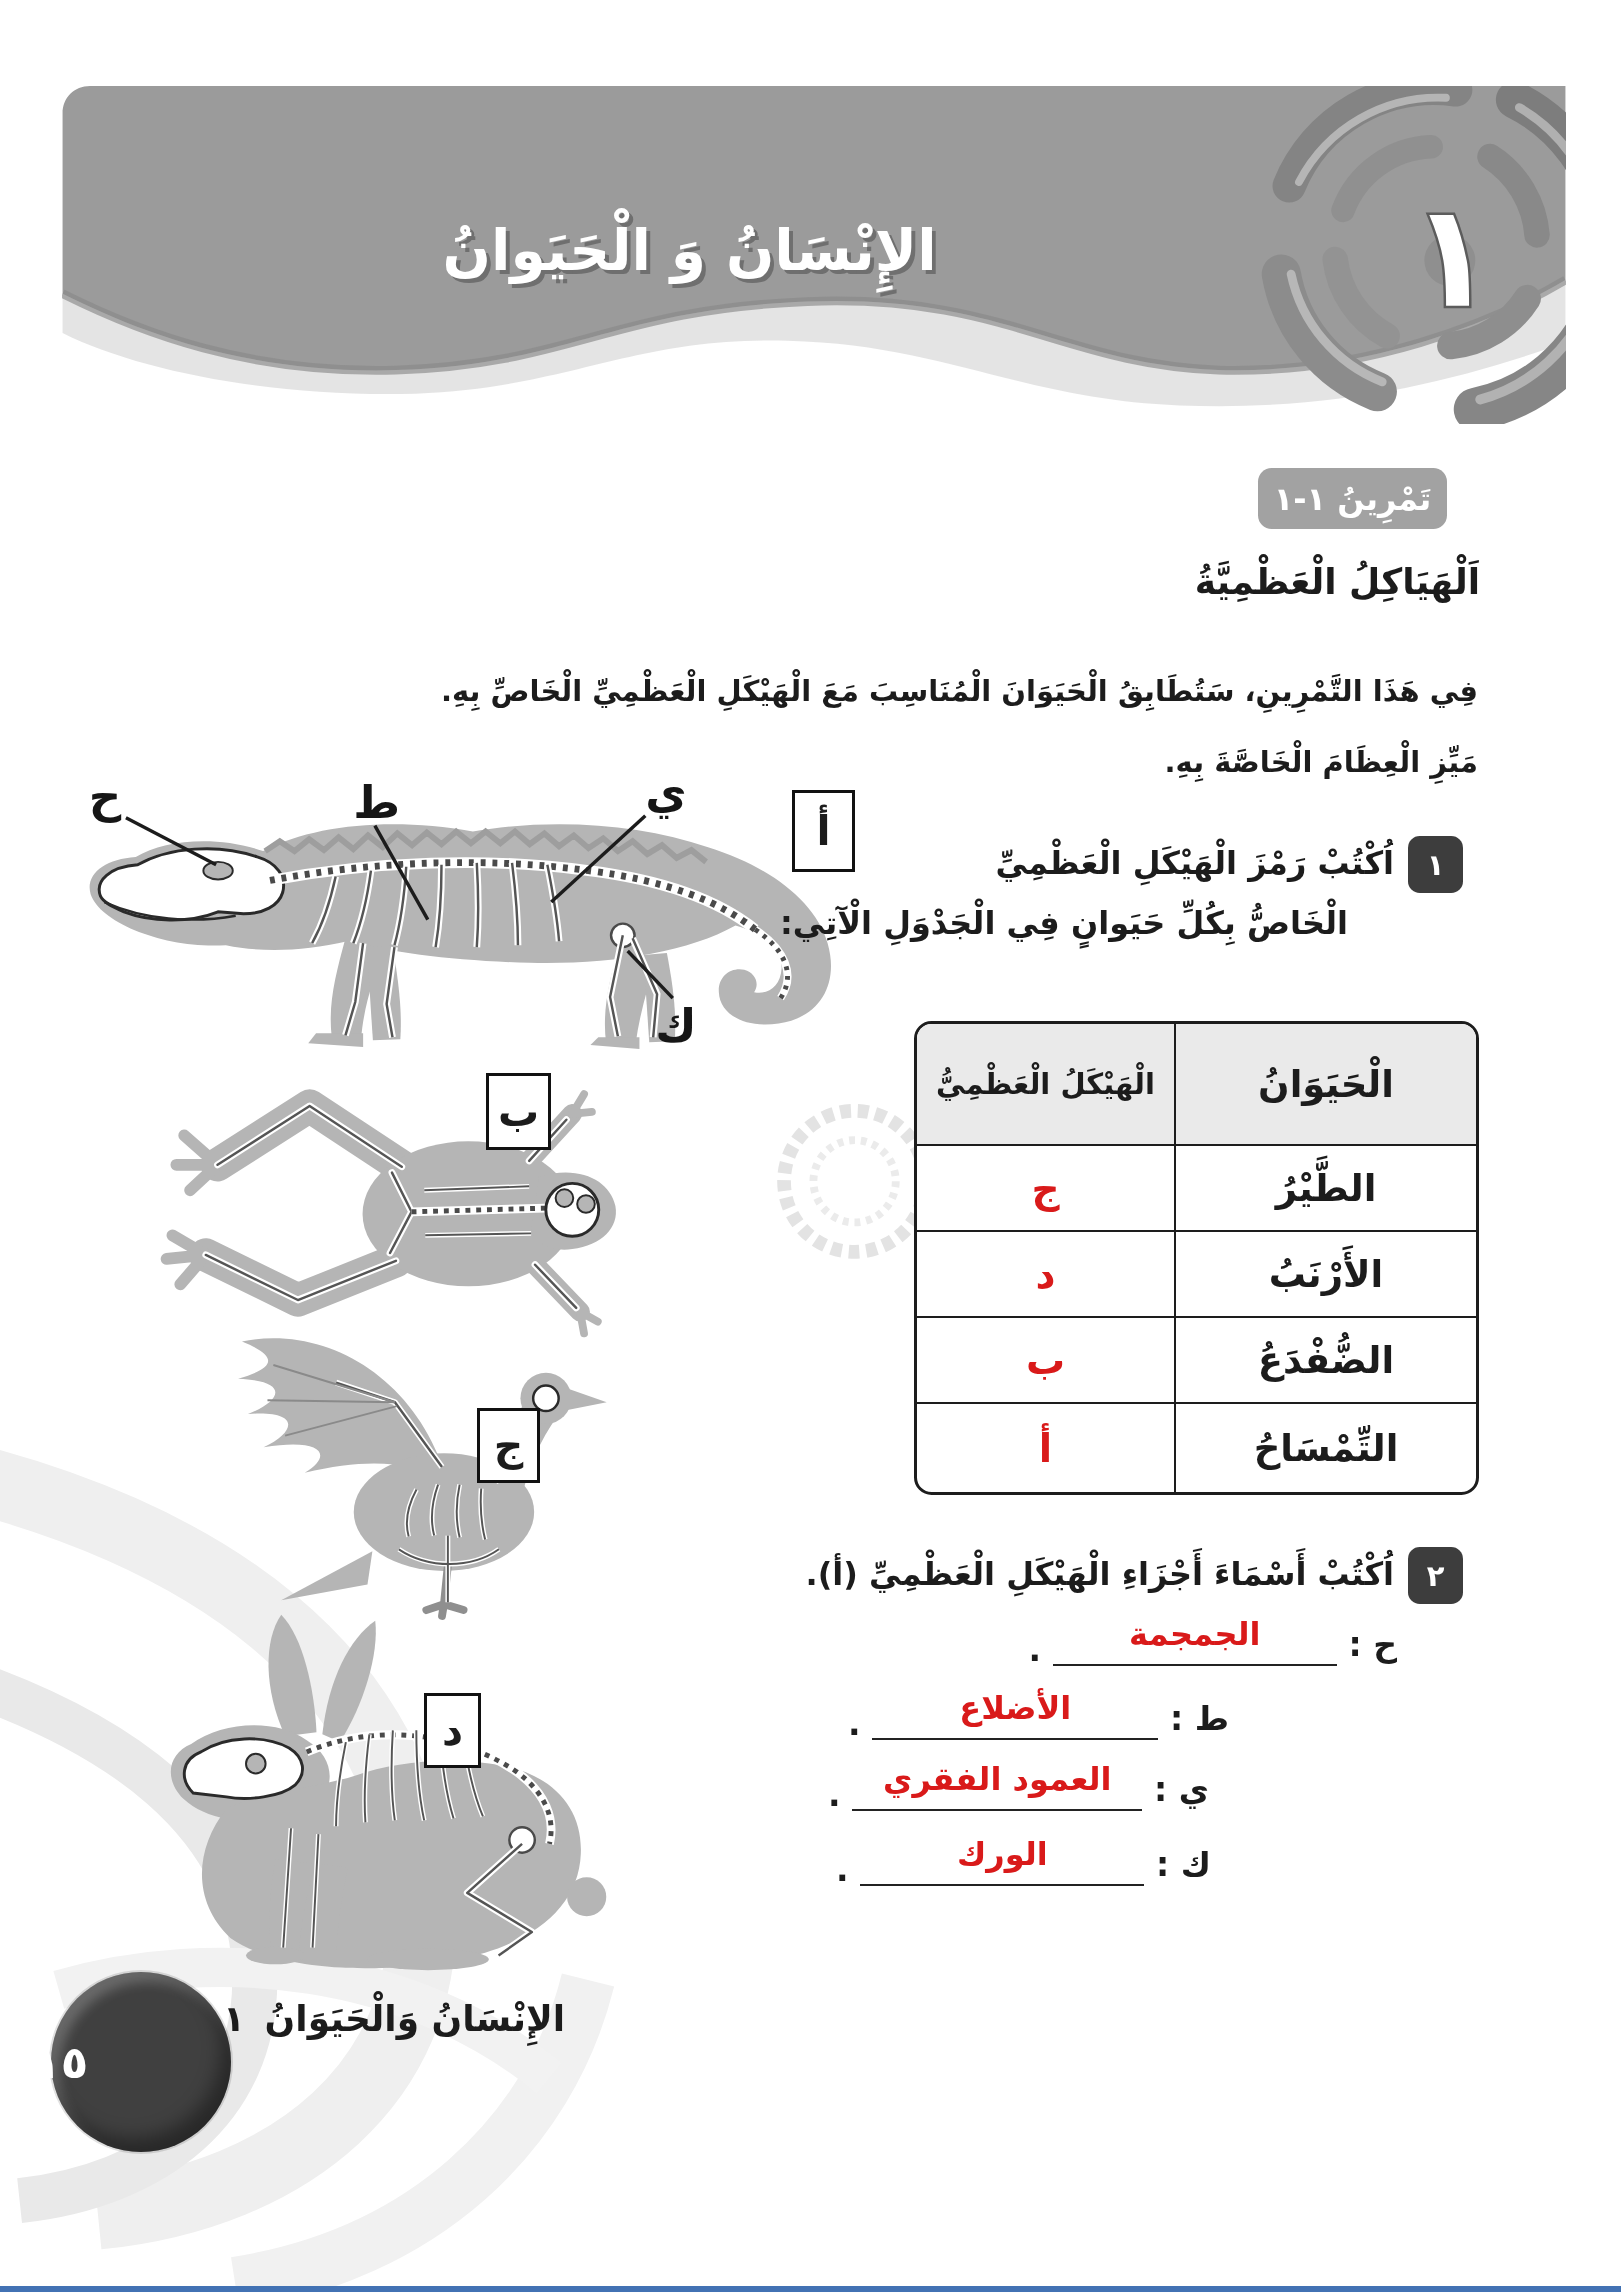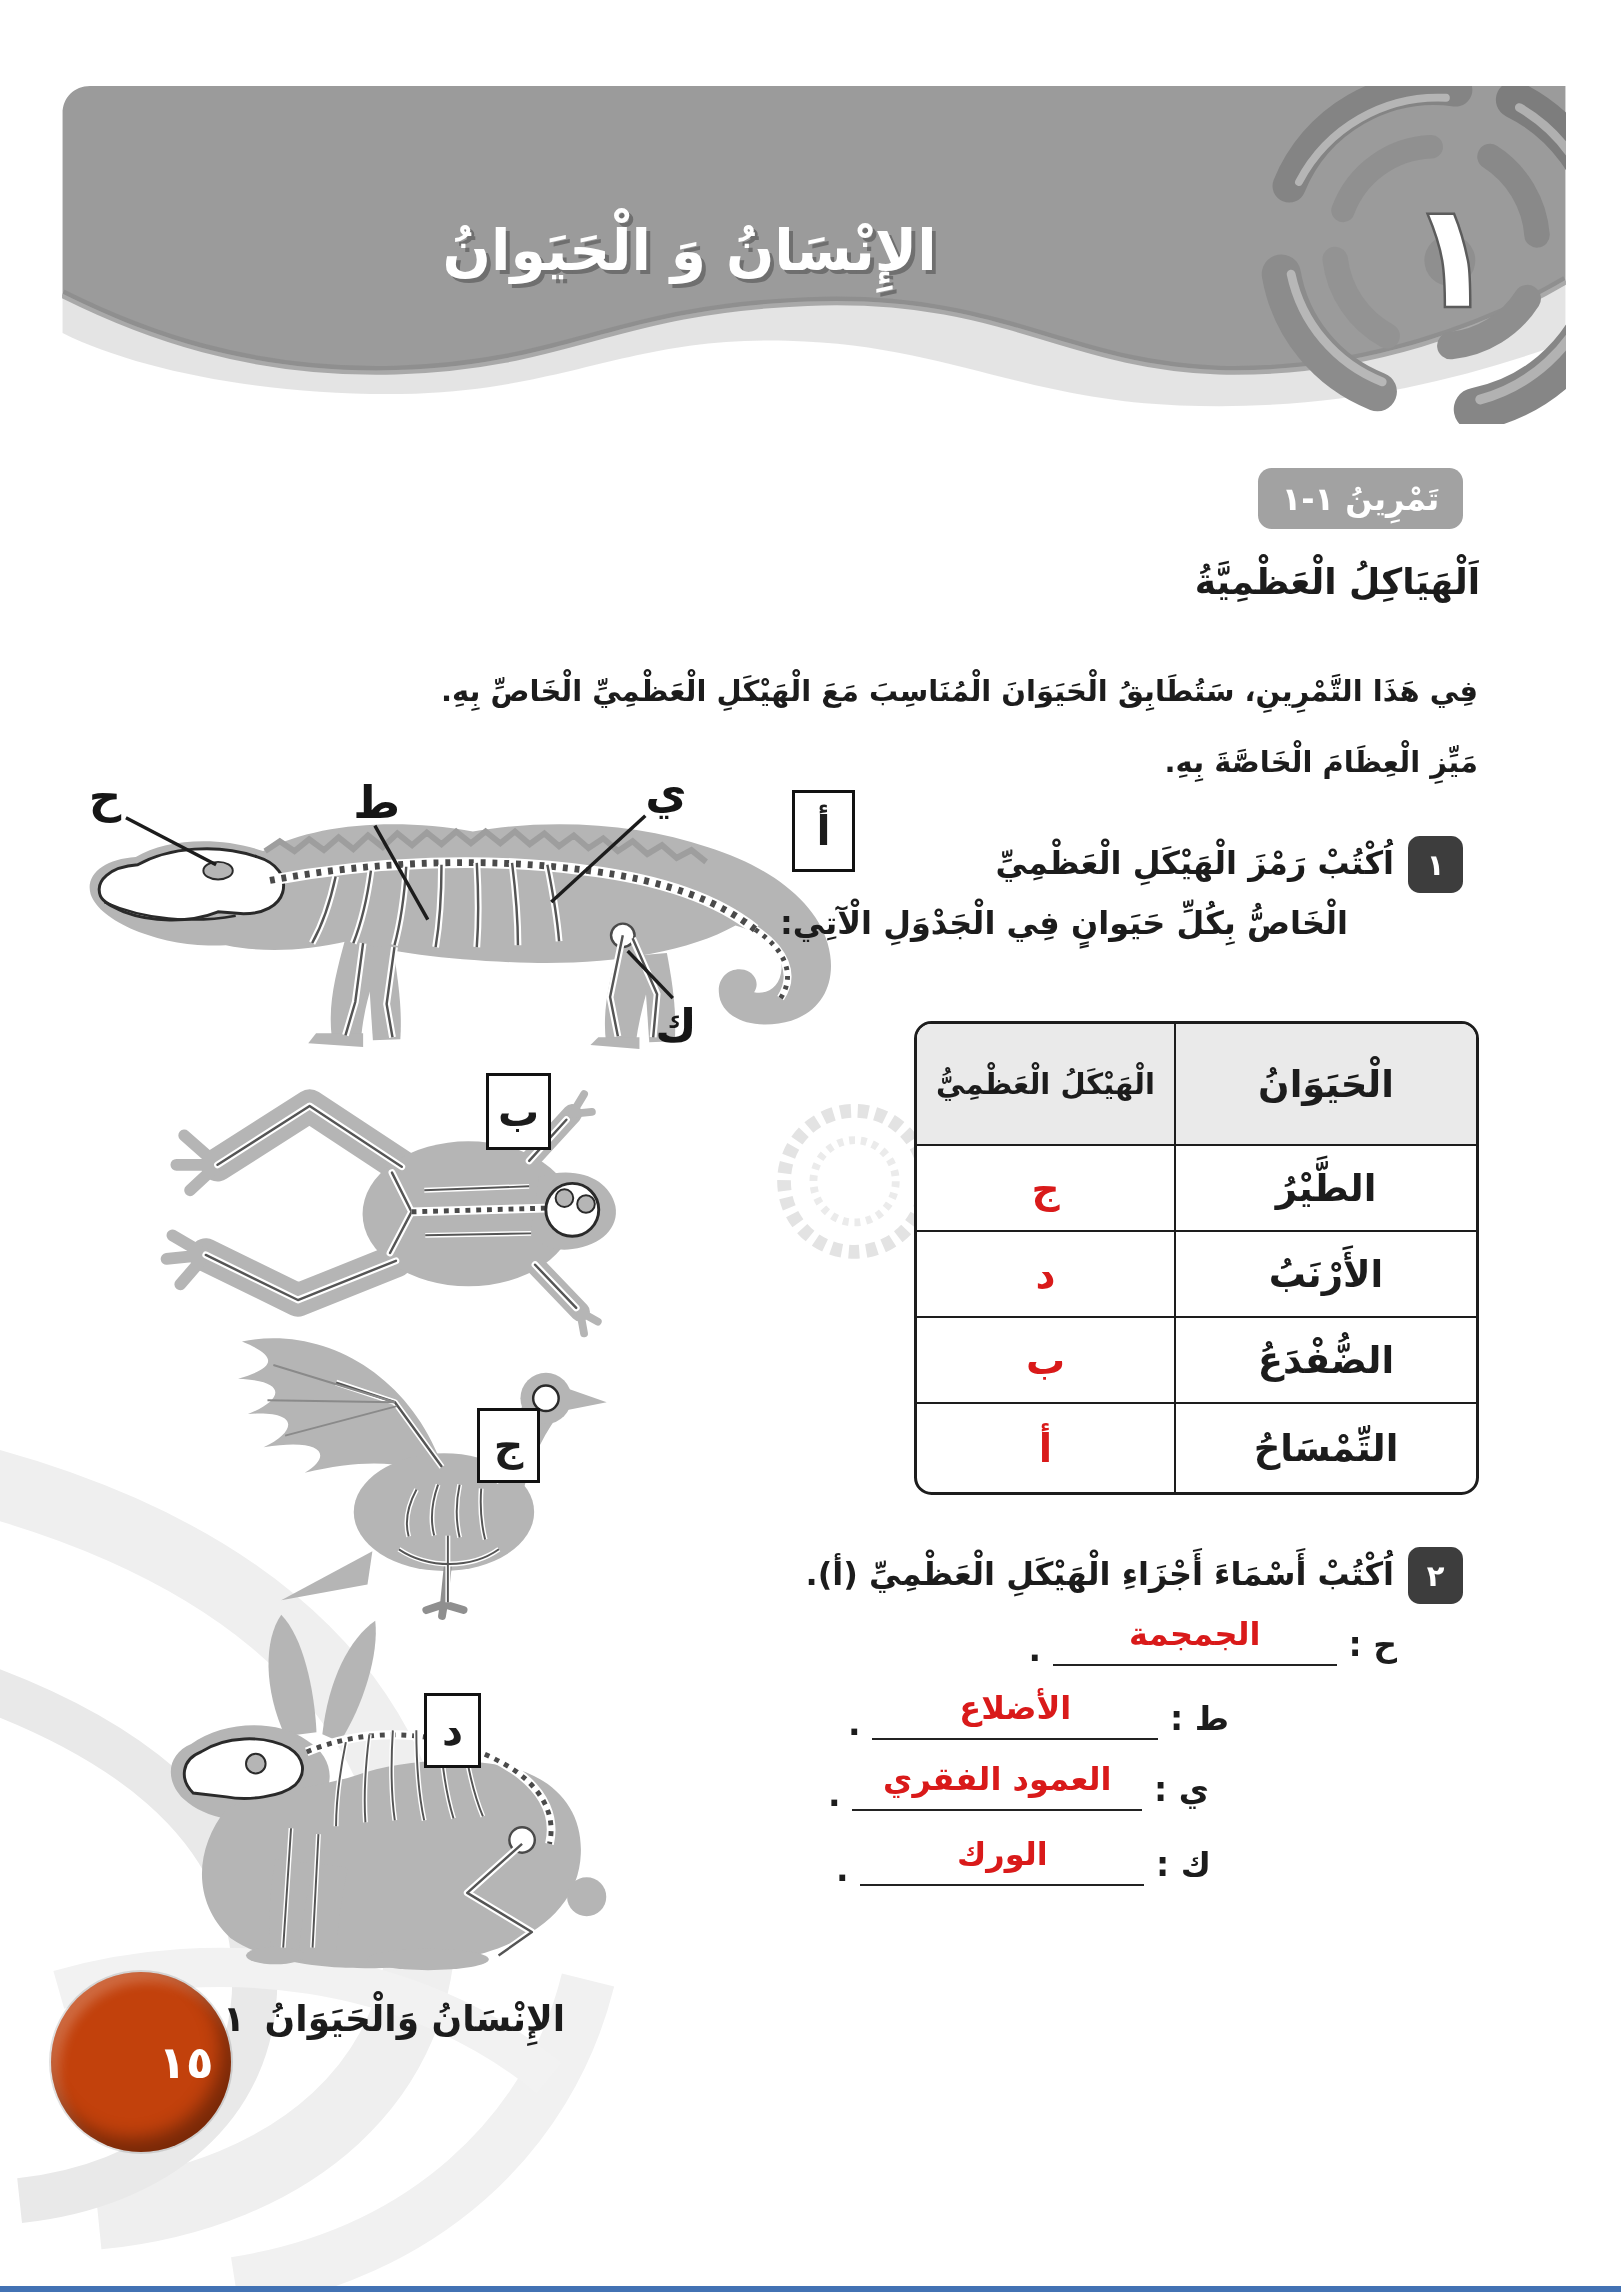--- a/index.html
+++ b/index.html
@@ -12,21 +12,21 @@
 
   
   .wm{position:absolute;left:0;top:0;z-index:0;}
 
   
   .banner{left:62px;top:86px;width:1504px;height:338px;z-index:1;}
   .banner-title{font:700 58px "DejaVu Sans",sans-serif;}
 
   
   .ex-badge{
-    left:1258px;top:468px;width:205px;height:61px;background:#a2a2a2;border-radius:13.7px;
+    left:1258px;top:468px;width:189px;height:61px;background:#a2a2a2;border-radius:13.7px;
     color:#fff;display:flex;align-items:center;justify-content:center;
     font-size:32px;font-weight:700;direction:rtl;z-index:1;
   }
   .heading{right:141px;top:561px;font-size:36px;font-weight:700;direction:rtl;z-index:1;}
   .intro{font-size:29px;font-weight:700;direction:rtl;z-index:1;}
 
   .qtext{font-size:32px;font-weight:700;direction:rtl;z-index:1;}
   .numbadge{
     width:55px;height:57px;background:#3d3d3d;border-radius:11.8px;color:#fff;
     display:flex;align-items:center;justify-content:center;font-size:29px;font-weight:700;z-index:1;
@@ -55,23 +55,23 @@
 
   
   .ans-row{position:absolute;display:flex;direction:rtl;align-items:flex-end;gap:11.8px;z-index:1;}
   .ans-label{font-size:33px;font-weight:700;line-height:1;padding-bottom:5.9px;}
   .ans-blank{border-bottom:2.9px solid #232323;display:flex;justify-content:center;align-items:flex-end;padding-bottom:11px;}
   .ans-red{color:#d91a1a;font-size:32px;font-weight:700;line-height:1.2;}
   .ans-dot{font-size:33px;font-weight:700;line-height:1;}
 
   
   .pagenum-circle{
-    left:51px;top:1972px;width:180px;height:180px;border-radius:50%;background:#c2410c;
+    left:51px;top:1972px;width:180px;height:180px;border-radius:50%;background:#404040;
     box-shadow:inset -9.8px -13.7px 17.6px rgba(0,0,0,.38), inset 7.8px 9.8px 11.8px rgba(255,255,255,.22), 0 0 0 2px rgba(0,0,0,.12);
-    display:flex;align-items:center;justify-content:flex-end;z-index:1;
+    display:flex;align-items:center;justify-content:flex-start;z-index:1;
   }
   .pagenum{color:#fff;font-size:45px;font-weight:700;transform:translateX(-17.6px);}
   .footer-title{left:223px;top:1998px;display:flex;gap:19.6px;align-items:flex-start;font-size:36px;font-weight:700;z-index:1;}
   .bottom-line{left:0;top:2286px;width:1621px;height:6.9px;background:#4272b4;z-index:1;}
 </style>
 </head>
 <body>
 
 <div class="page">
 

